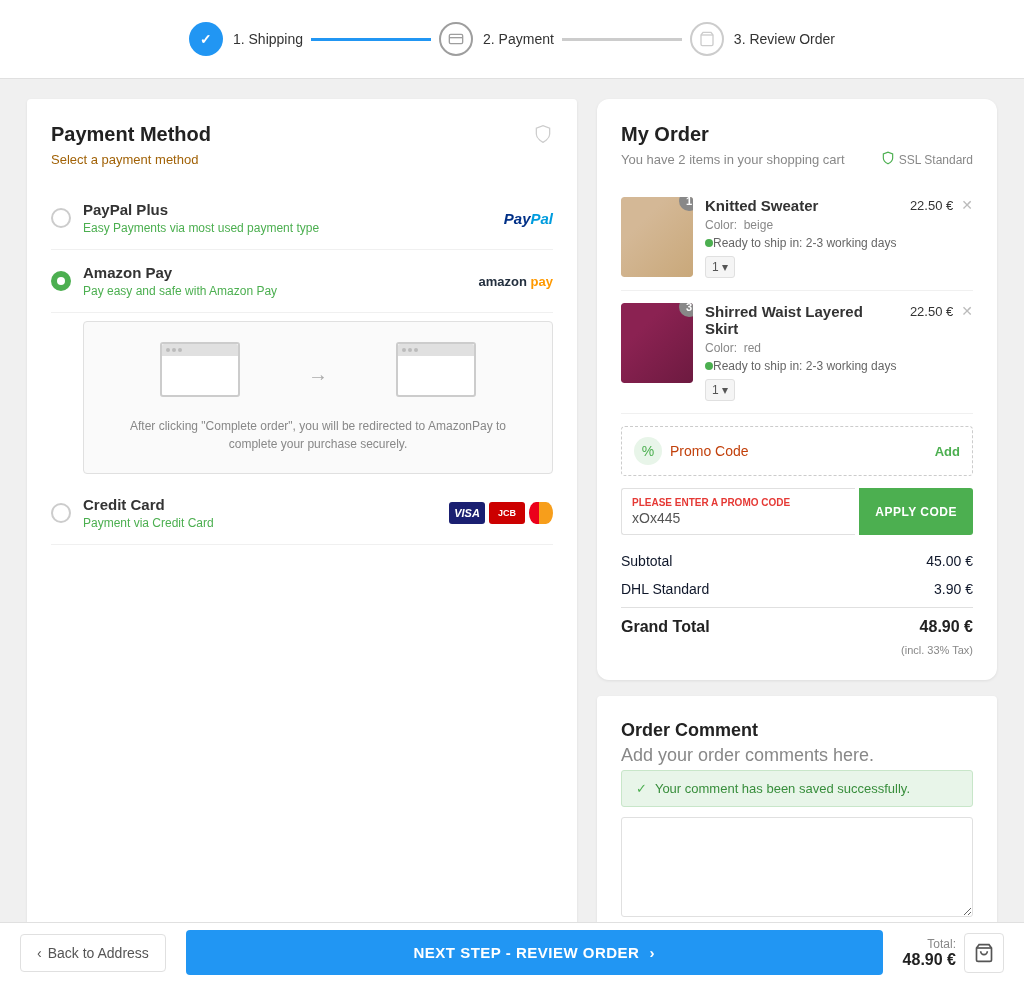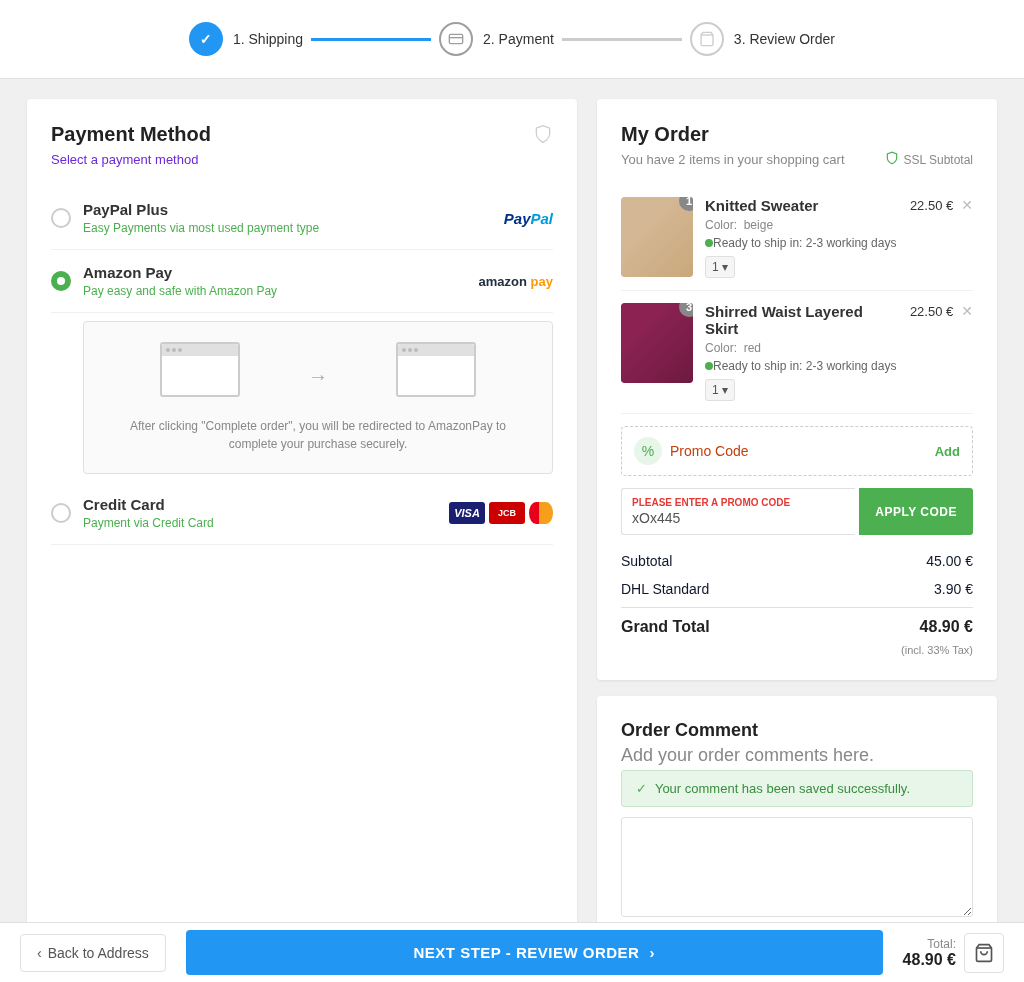--- a/index.html
+++ b/index.html
@@ -75,21 +75,21 @@
       box-shadow: 0 1px 3px rgba(0,0,0,0.08);
     }
     .panel-title {
       font-size: 20px;
       font-weight: bold;
       color: #222;
       margin-bottom: 6px;
     }
     .panel-subtitle {
       font-size: 13px;
-      color: #6d28d9;
+      color: #a16207;
       margin-bottom: 20px;
     }
     .panel-title-row {
       display: flex;
       justify-content: space-between;
       align-items: flex-start;
     }
     .shield-icon {
       color: #9e9e9e;
       font-size: 20px;
@@ -197,21 +197,21 @@
     
     .right-panel {
       width: 400px;
       display: flex;
       flex-direction: column;
       gap: 16px;
     }
 
     .order-section {
       background: #fff;
-      border-radius: 4px;
+      border-radius: 12px;
       padding: 24px;
       box-shadow: 0 1px 3px rgba(0,0,0,0.08);
     }
 
     .order-title {
       font-size: 20px;
       font-weight: bold;
       color: #222;
       margin-bottom: 4px;
     }
@@ -629,21 +629,21 @@
     <div class="order-section">
       <div class="order-title">My Order</div>
       <div class="order-subtitle-row">
         <div class="order-subtitle">You have 2 items in your shopping cart</div>
         <div class="ssl-badge">
           <span class="ssl-shield">
             <svg width="14" height="16" viewBox="0 0 24 24" fill="none" stroke="#4caf50" stroke-width="2">
               <path d="M12 22s8-4 8-10V5l-8-3-8 3v7c0 6 8 10 8 10z"></path>
             </svg>
           </span>
-          <span>SSL Subtotal</span>
+          <span>SSL Standard</span>
         </div>
       </div>
 
       <div class="order-item">
         <div class="item-img">
           <div class="sweater-img"></div>
           <div class="item-qty-badge">1</div>
         </div>
         <div class="item-details">
           <div class="item-name">Knitted Sweater</div>

